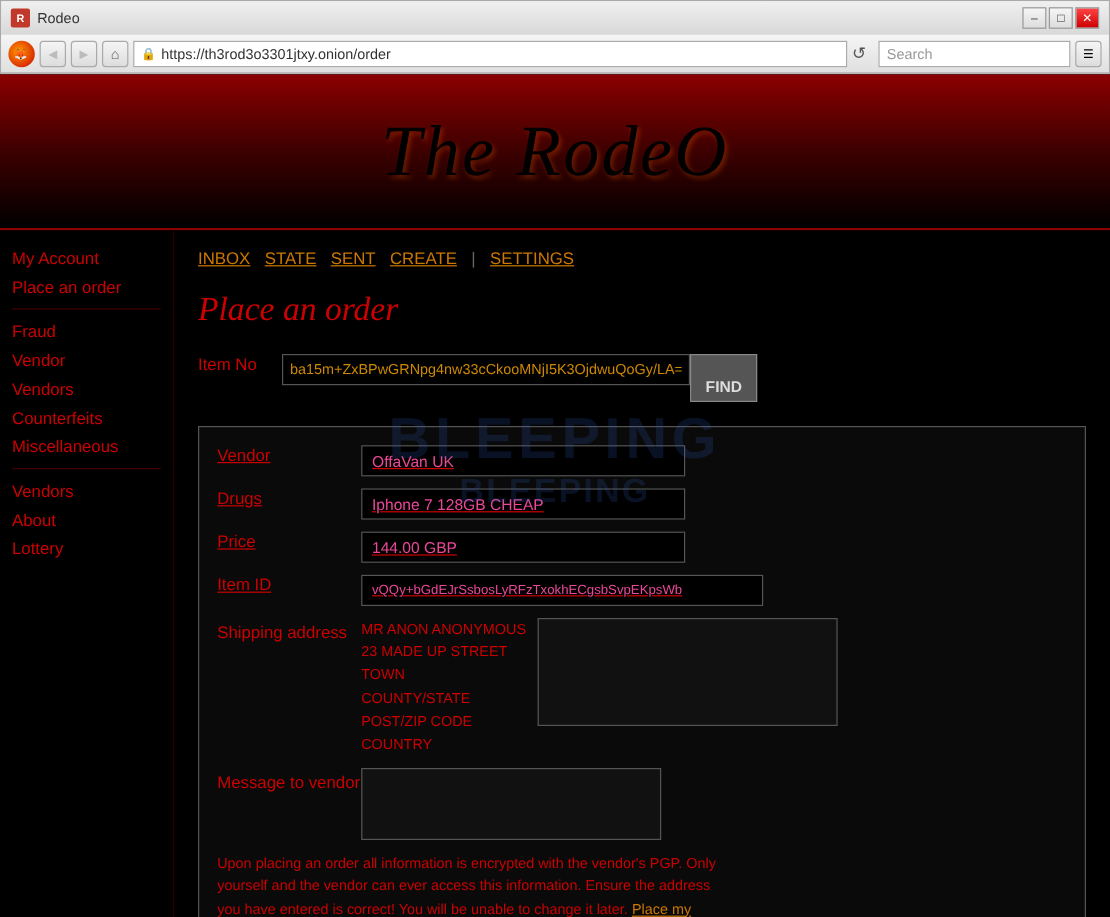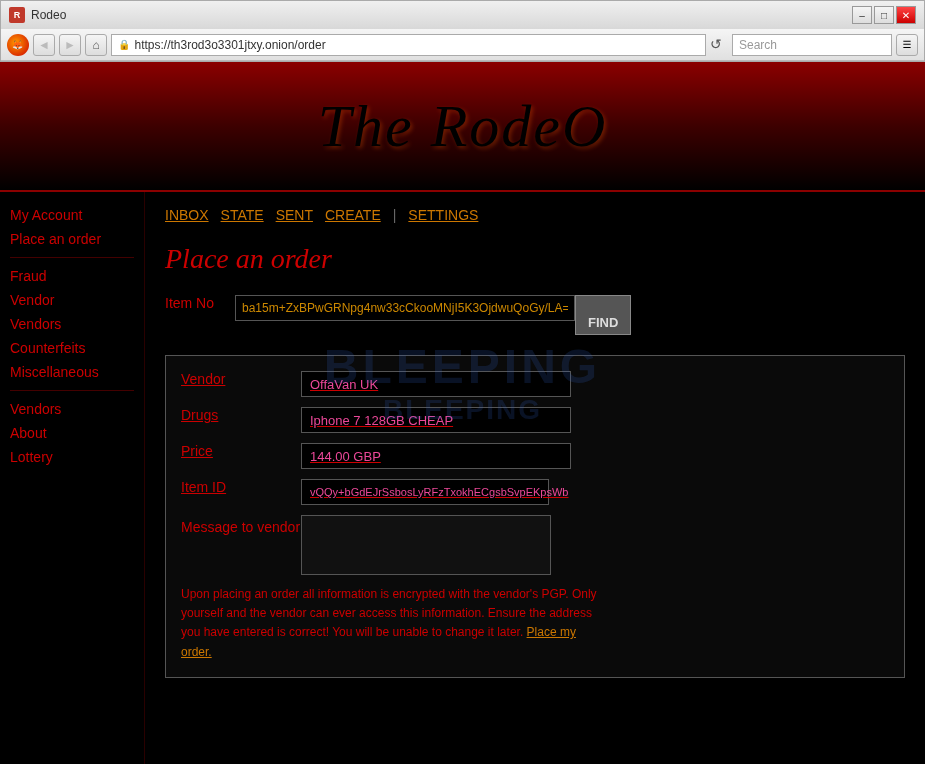--- a/index.html
+++ b/index.html
@@ -272,21 +272,21 @@
       background: #000;
       border: 1px solid #555;
       color: #ec4899;
       padding: 3px 8px;
       font-size: 13px;
       width: 270px;
       height: 26px;
       display: flex;
       align-items: center;
     }
-    .form-value.long { width: 248px; }
+    .form-value.long { width: 335px; }
 
     .shipping-row {
       display: flex;
       align-items: flex-start;
       margin-bottom: 10px;
     }
     .shipping-label {
       color: #cc0000;
       font-size: 14px;
       width: 120px;
@@ -466,20 +466,34 @@
         <div class="form-row">
           <span class="form-label">Price</span>
           <div class="form-value">144.00 GBP</div>
         </div>
 
         <div class="form-row">
           <span class="form-label">Item ID</span>
           <div class="form-value long" style="font-size:11px;">vQQy+bGdEJrSsbosLyRFzTxokhECgsbSvpEKpsWb</div>
         </div>
 
+        <div class="shipping-row">
+          <span class="shipping-label">Shipping address</span>
+          <div class="shipping-content">
+            <div class="shipping-address-text">
+              <div>MR ANON ANONYMOUS</div>
+              <div>23 MADE UP STREET</div>
+              <div>TOWN</div>
+              <div>COUNTY/STATE</div>
+              <div>POST/ZIP CODE</div>
+              <div>COUNTRY</div>
+            </div>
+            <textarea class="shipping-textarea" style=""></textarea>
+          </div>
+        </div>
 
         <div class="message-row">
           <span class="message-label">Message to vendor</span>
           <textarea class="message-textarea" style=""></textarea>
         </div>
 
         <div class="disclaimer">
           <span>Upon placing an order all information is encrypted with the vendor's PGP. Only yourself and the vendor can ever access this information. Ensure the address you have entered is correct! You will be unable to change it later.</span>
           <a>Place my order.</a>
         </div>

